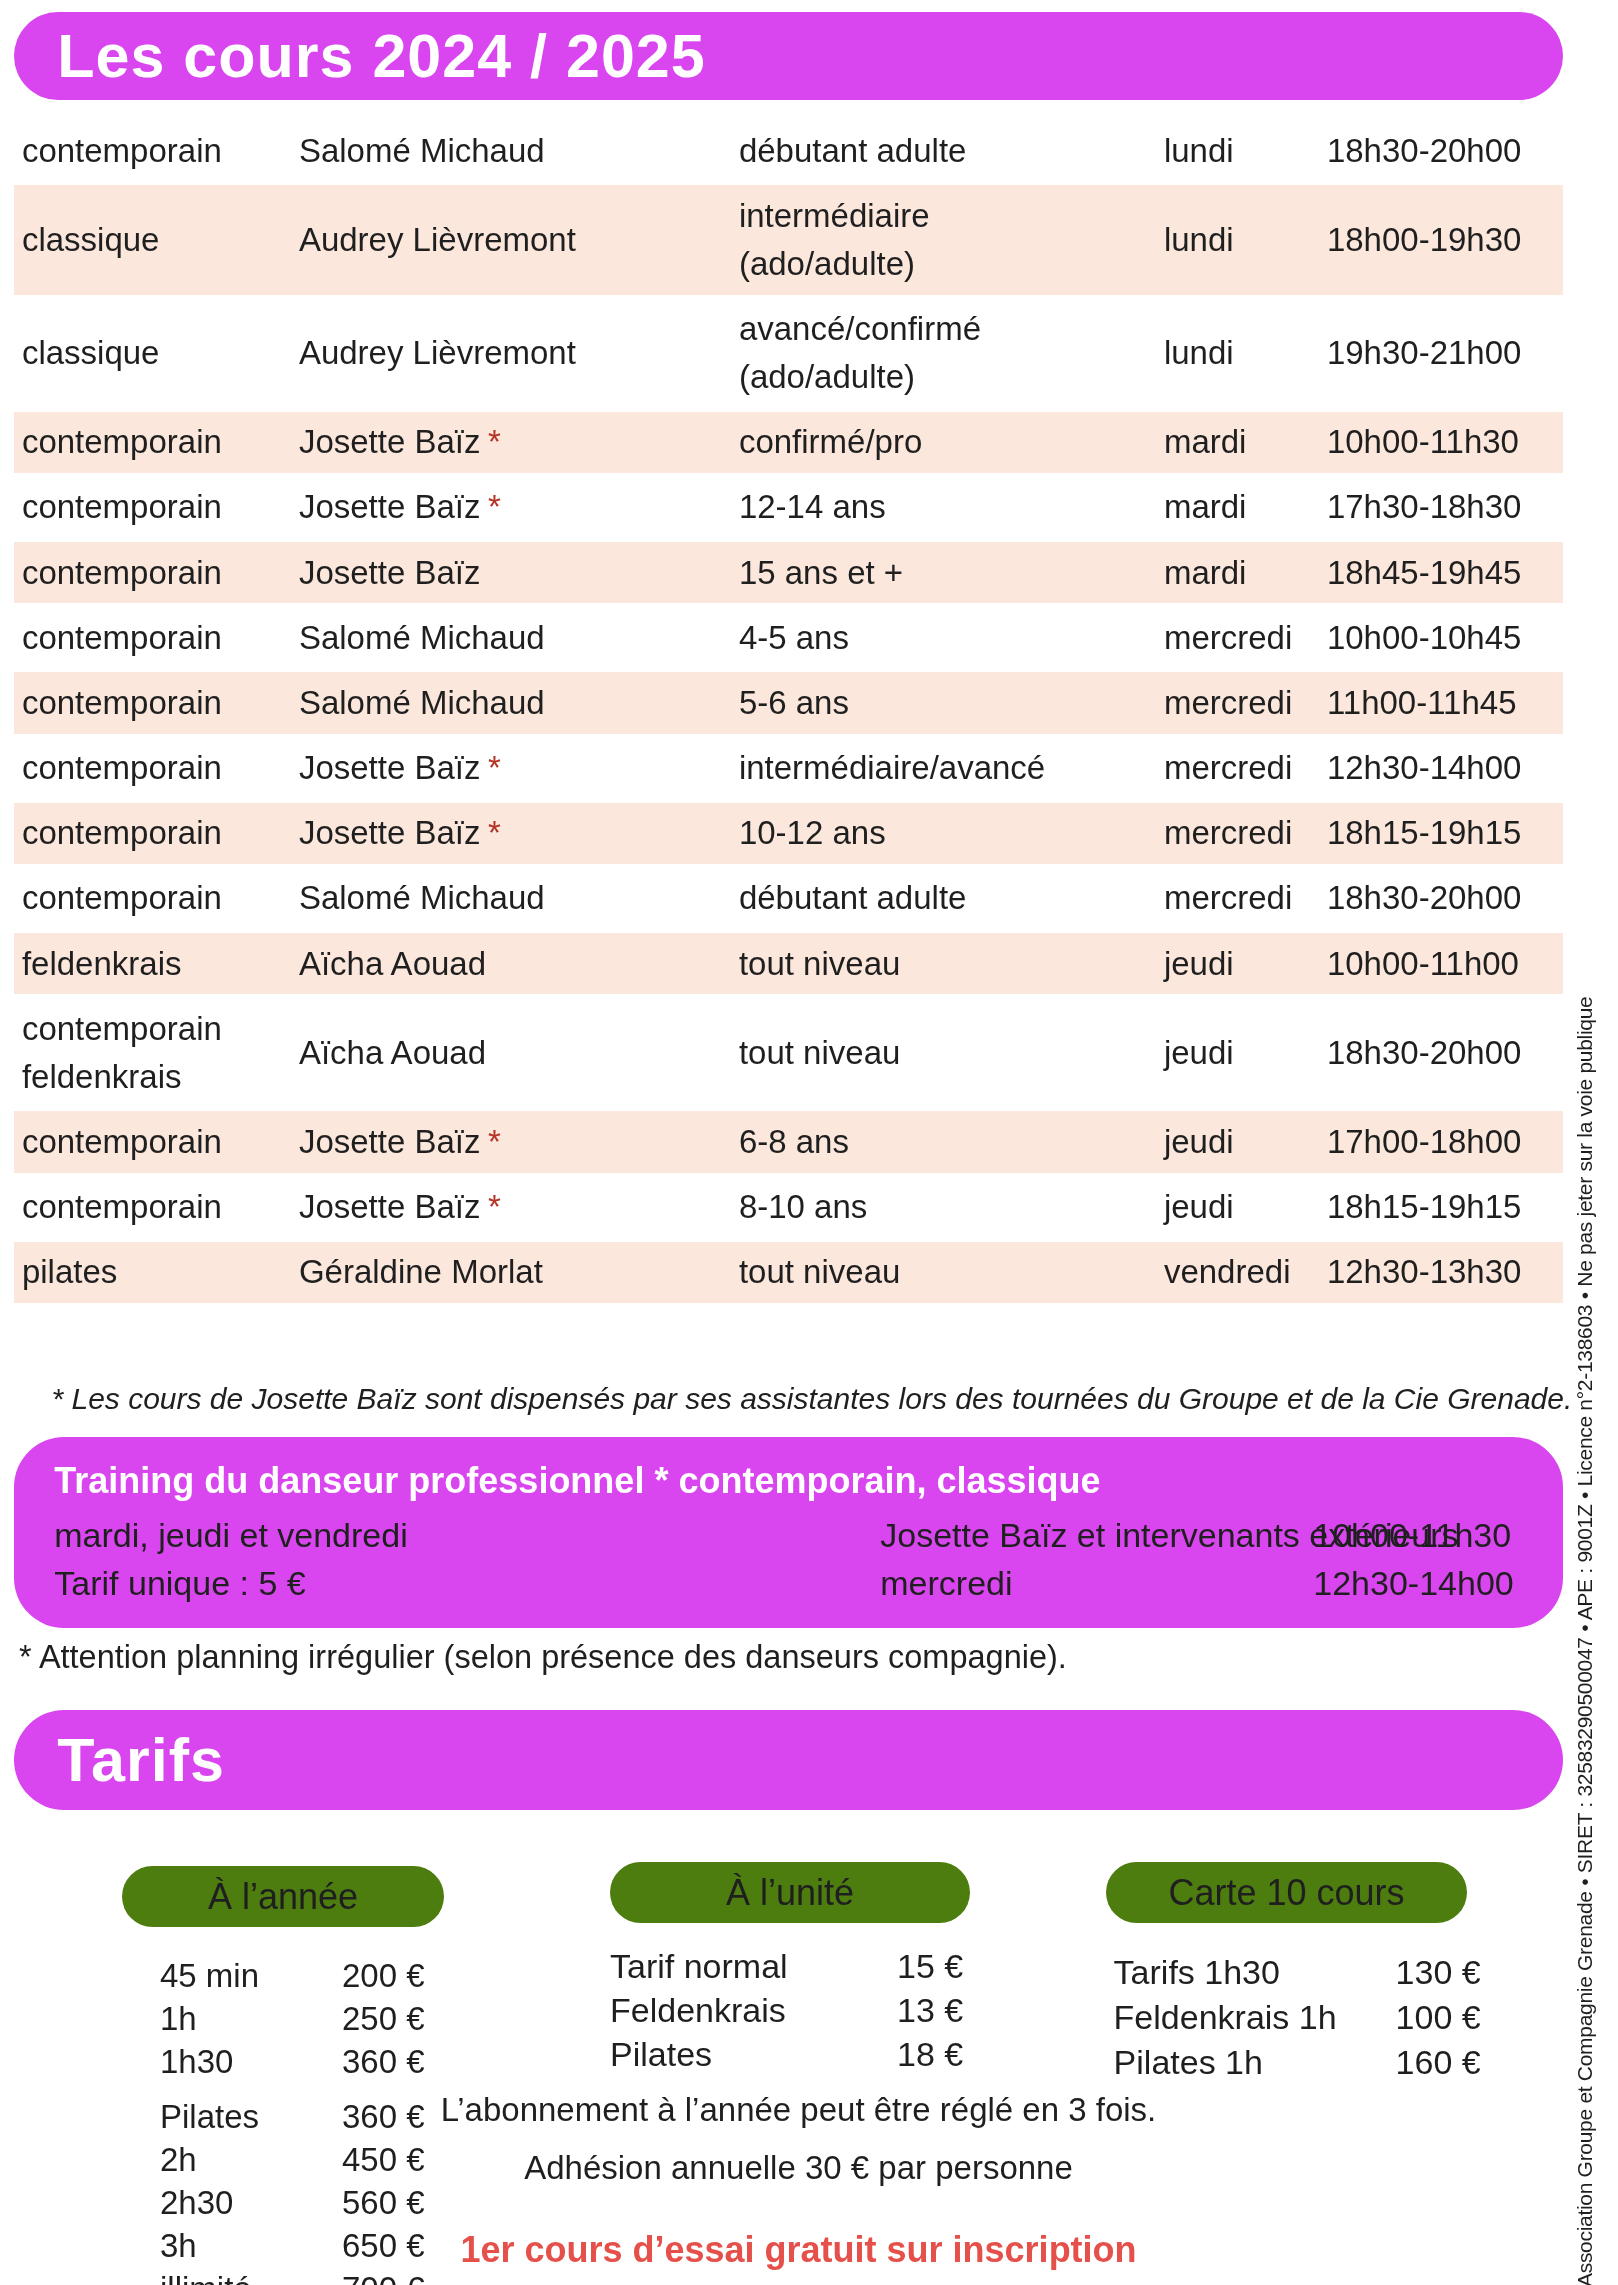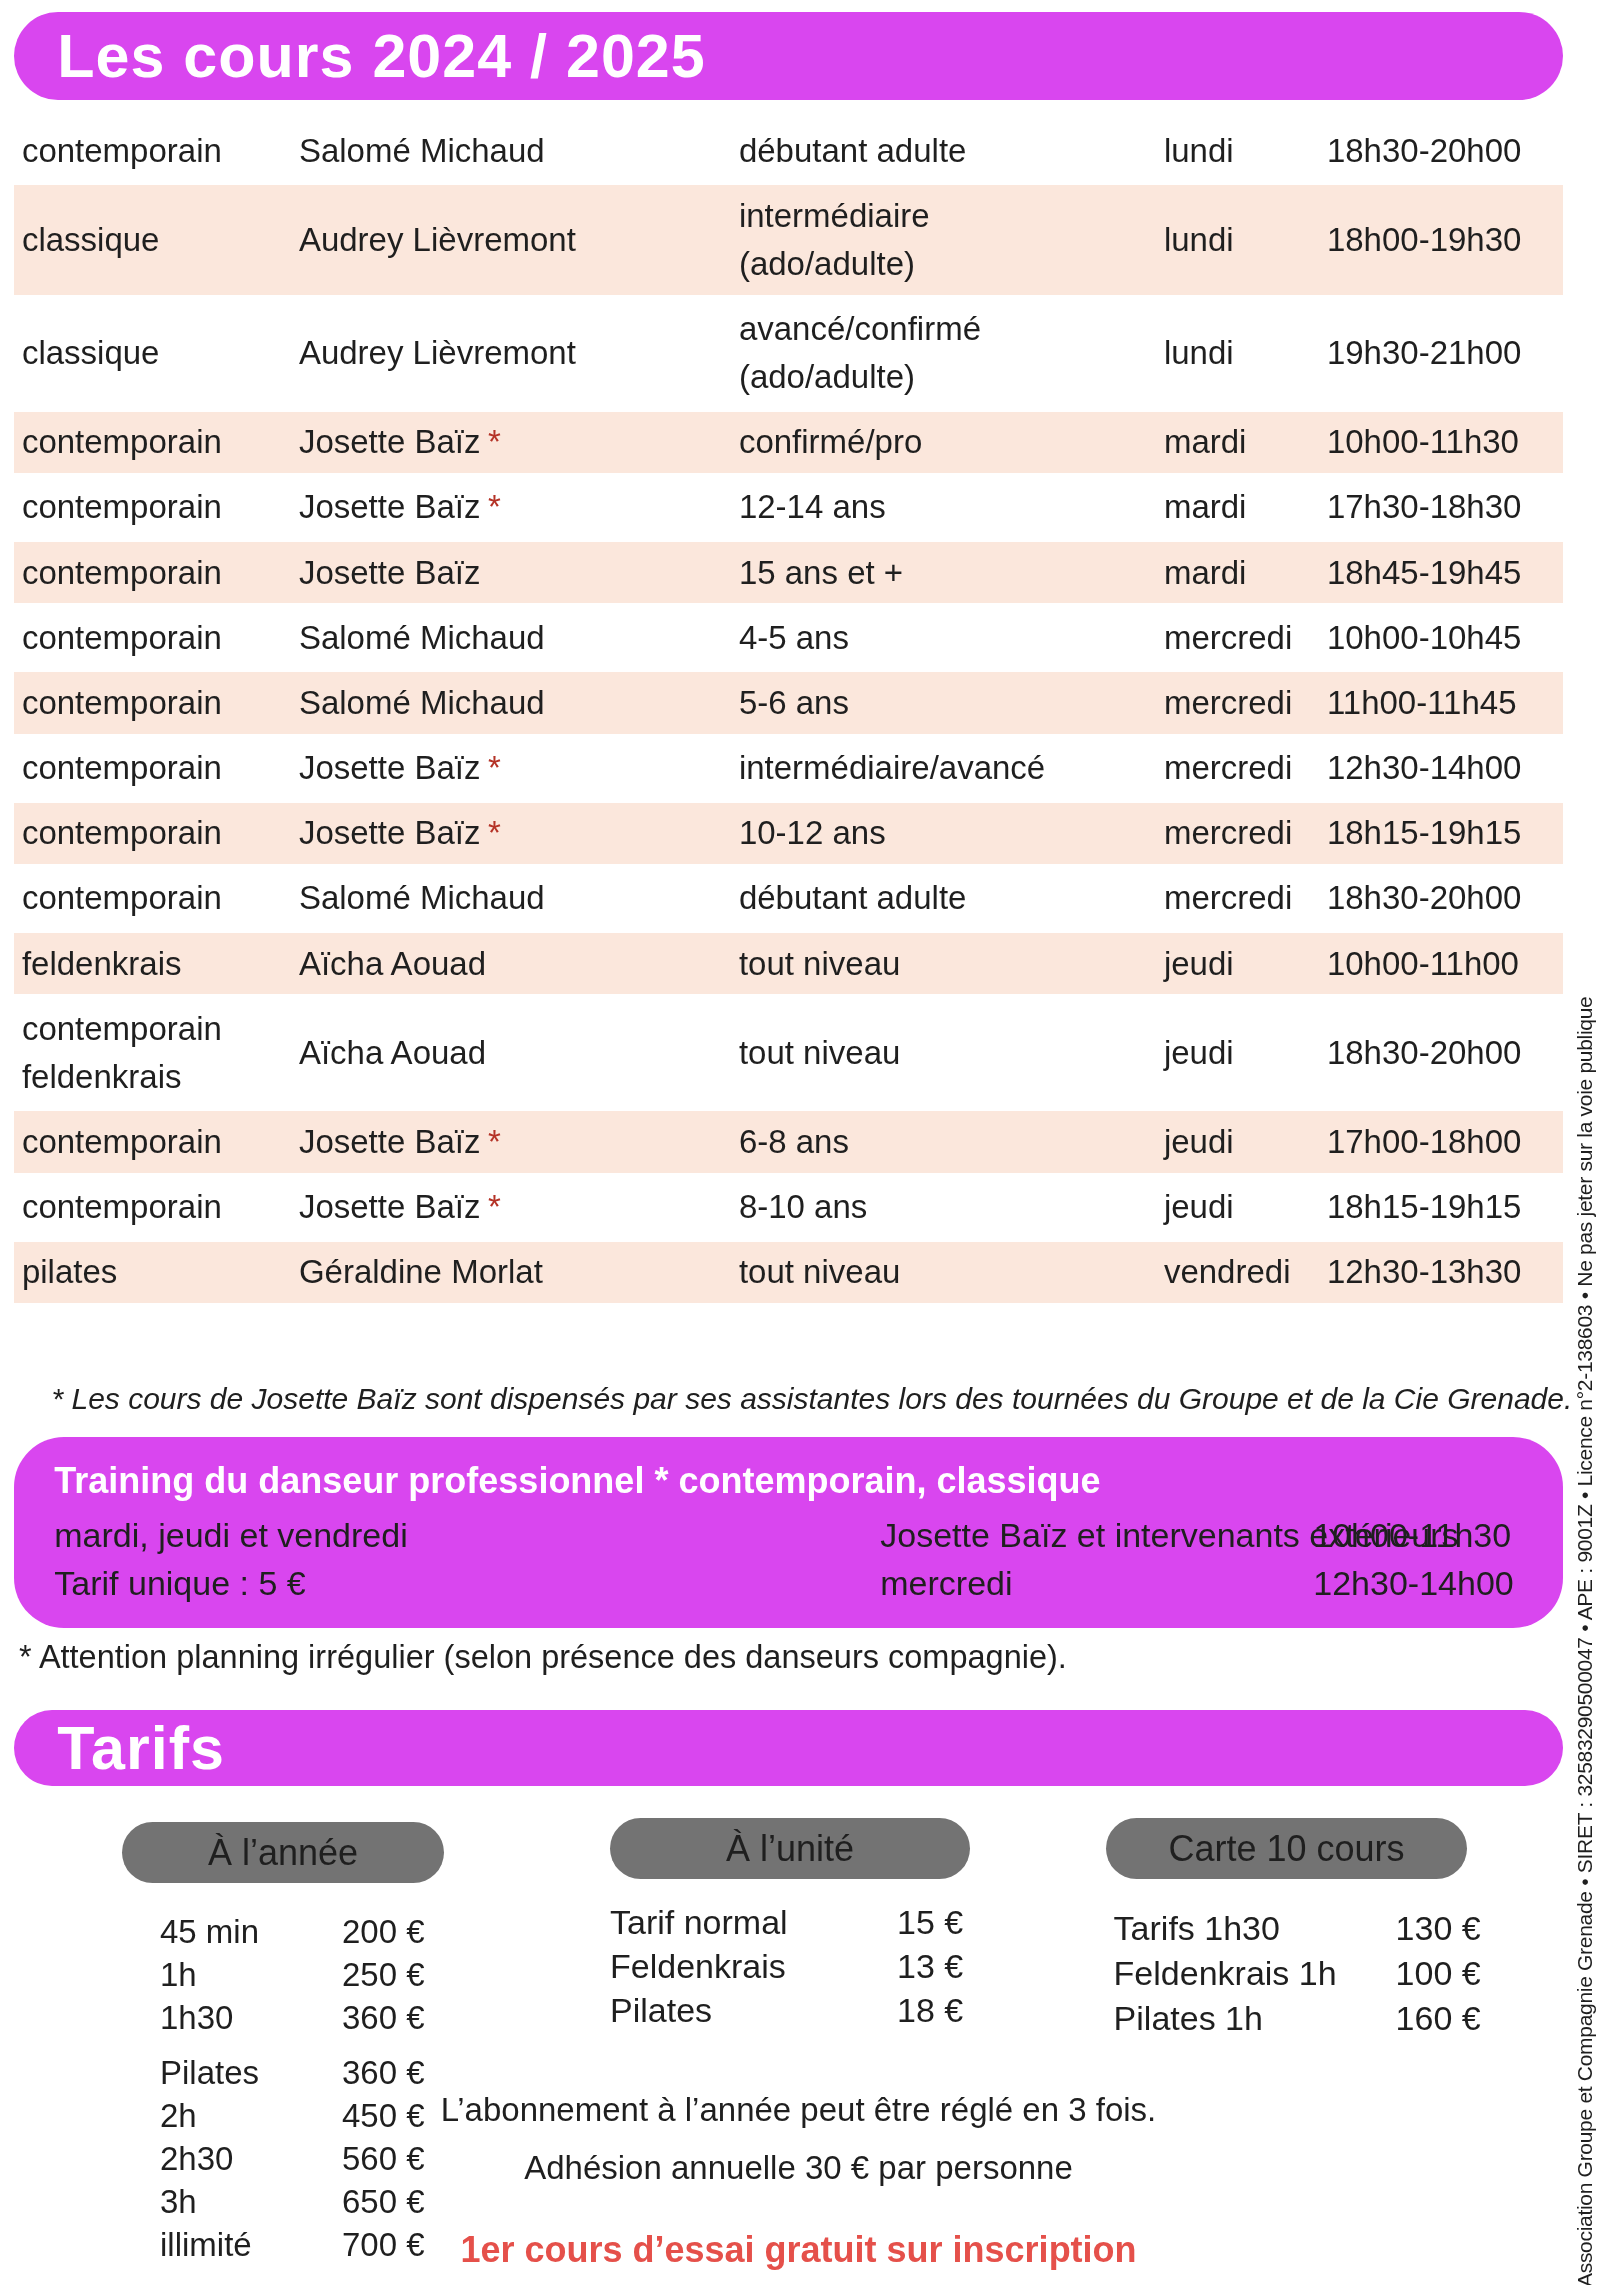--- a/index.html
+++ b/index.html
@@ -7,21 +7,21 @@
     width:1618px;height:2286px;position:relative;background:#ffffff;
     font-family:"Liberation Sans", sans-serif;color:#1f1f1f;overflow:hidden;
   }
   
   .banner{
     position:absolute;left:14.3px;width:1549px;background:#d946ef;
     border-radius:50px;box-sizing:border-box;color:#ffffff;
   }
   #header-banner{top:11.5px;height:88px;display:flex;align-items:center;padding-left:43px;}
   #header-banner .banner-title{font-size:61px;font-weight:bold;letter-spacing:1px;}
-  #tarifs-banner{top:1710px;height:76px;display:flex;align-items:center;padding-left:43px;}
+  #tarifs-banner{top:1710px;height:100px;display:flex;align-items:center;padding-left:43px;}
   #tarifs-banner .banner-title{font-size:61px;font-weight:bold;letter-spacing:1px;}
 
   
   #course-rows{position:absolute;top:120px;left:14.3px;width:1549px;}
   .course-row{
     display:grid;grid-template-columns:277px 440px 425px 163px auto;
     padding:6.7px 0 6.7px 7.6px;margin-bottom:3.8px;line-height:48px;font-size:33px;
     align-items:center;box-sizing:border-box;
   }
   .course-row.shaded{background:#fbe7dc;}
@@ -41,22 +41,22 @@
     display:grid;grid-template-columns:826px 433px auto;
     line-height:48px;font-size:34px;color:#1f1f1f;white-space:nowrap;
   }
   #training-notes{position:absolute;top:1636px;left:19px;font-size:32.5px;line-height:42px;}
   #training-notes .note2{padding-left:17px;}
 
   
   #tarif-body{position:absolute;top:0;left:0;width:1618px;height:2286px;pointer-events:none;}
   .tarif-col{position:absolute;box-sizing:border-box;}
   .tarif-pill{
-    background:#737373;border-radius:32.5px;height:61px;display:flex;
-    align-items:center;justify-content:center;font-size:36px;white-space:nowrap;
+    background:#4d7c0f;border-radius:32.5px;height:61px;display:flex;
+    align-items:center;justify-content:center;font-size:36px;white-space:nowrap;margin-top:44px;
   }
   #tarif-col-0{left:122px;top:1822px;width:322px;}
   #tarif-col-1{left:610px;top:1818px;width:360px;}
   #tarif-col-2{left:1106px;top:1818px;width:361px;}
   .items{margin-top:0;}
   #tarif-col-0 .items{margin-top:27px;padding-left:38px;}
   #tarif-col-1 .items{margin-top:21px;}
   #tarif-col-2 .items{margin-top:27px;padding-left:7.6px;}
   .tarif-item{position:relative;white-space:nowrap;}
   #tarif-col-0 .tarif-item{line-height:43px;font-size:33px;}

